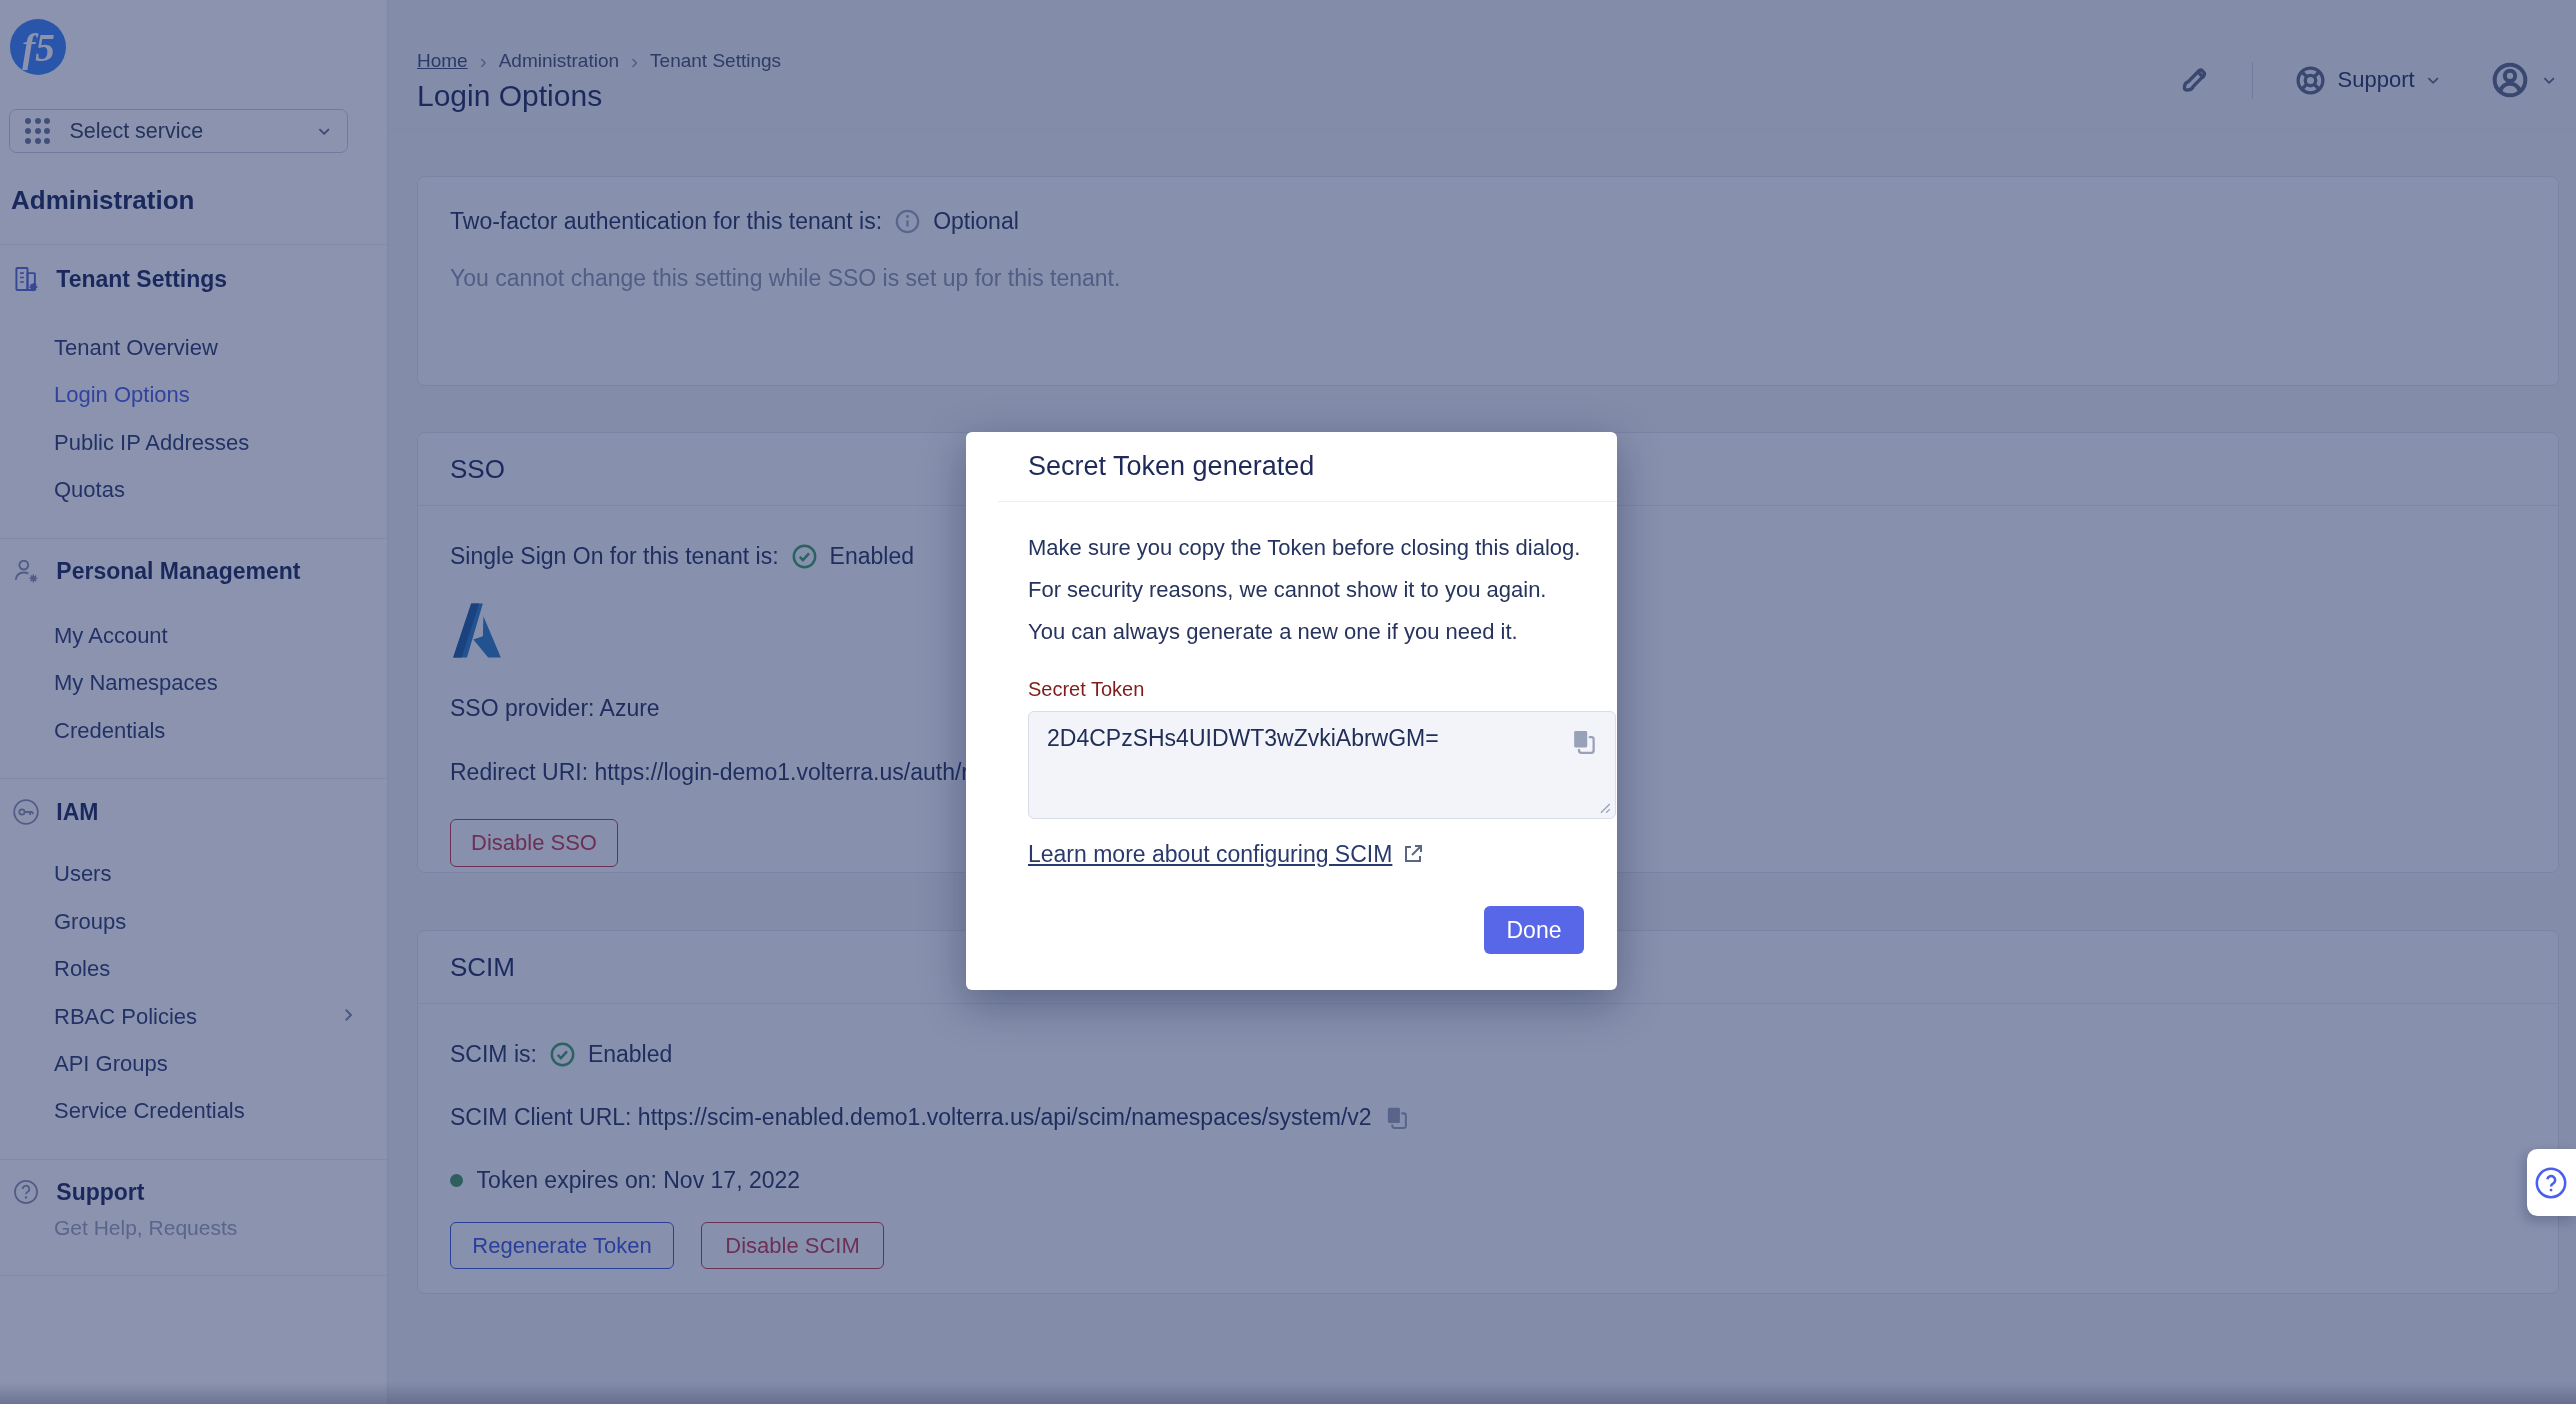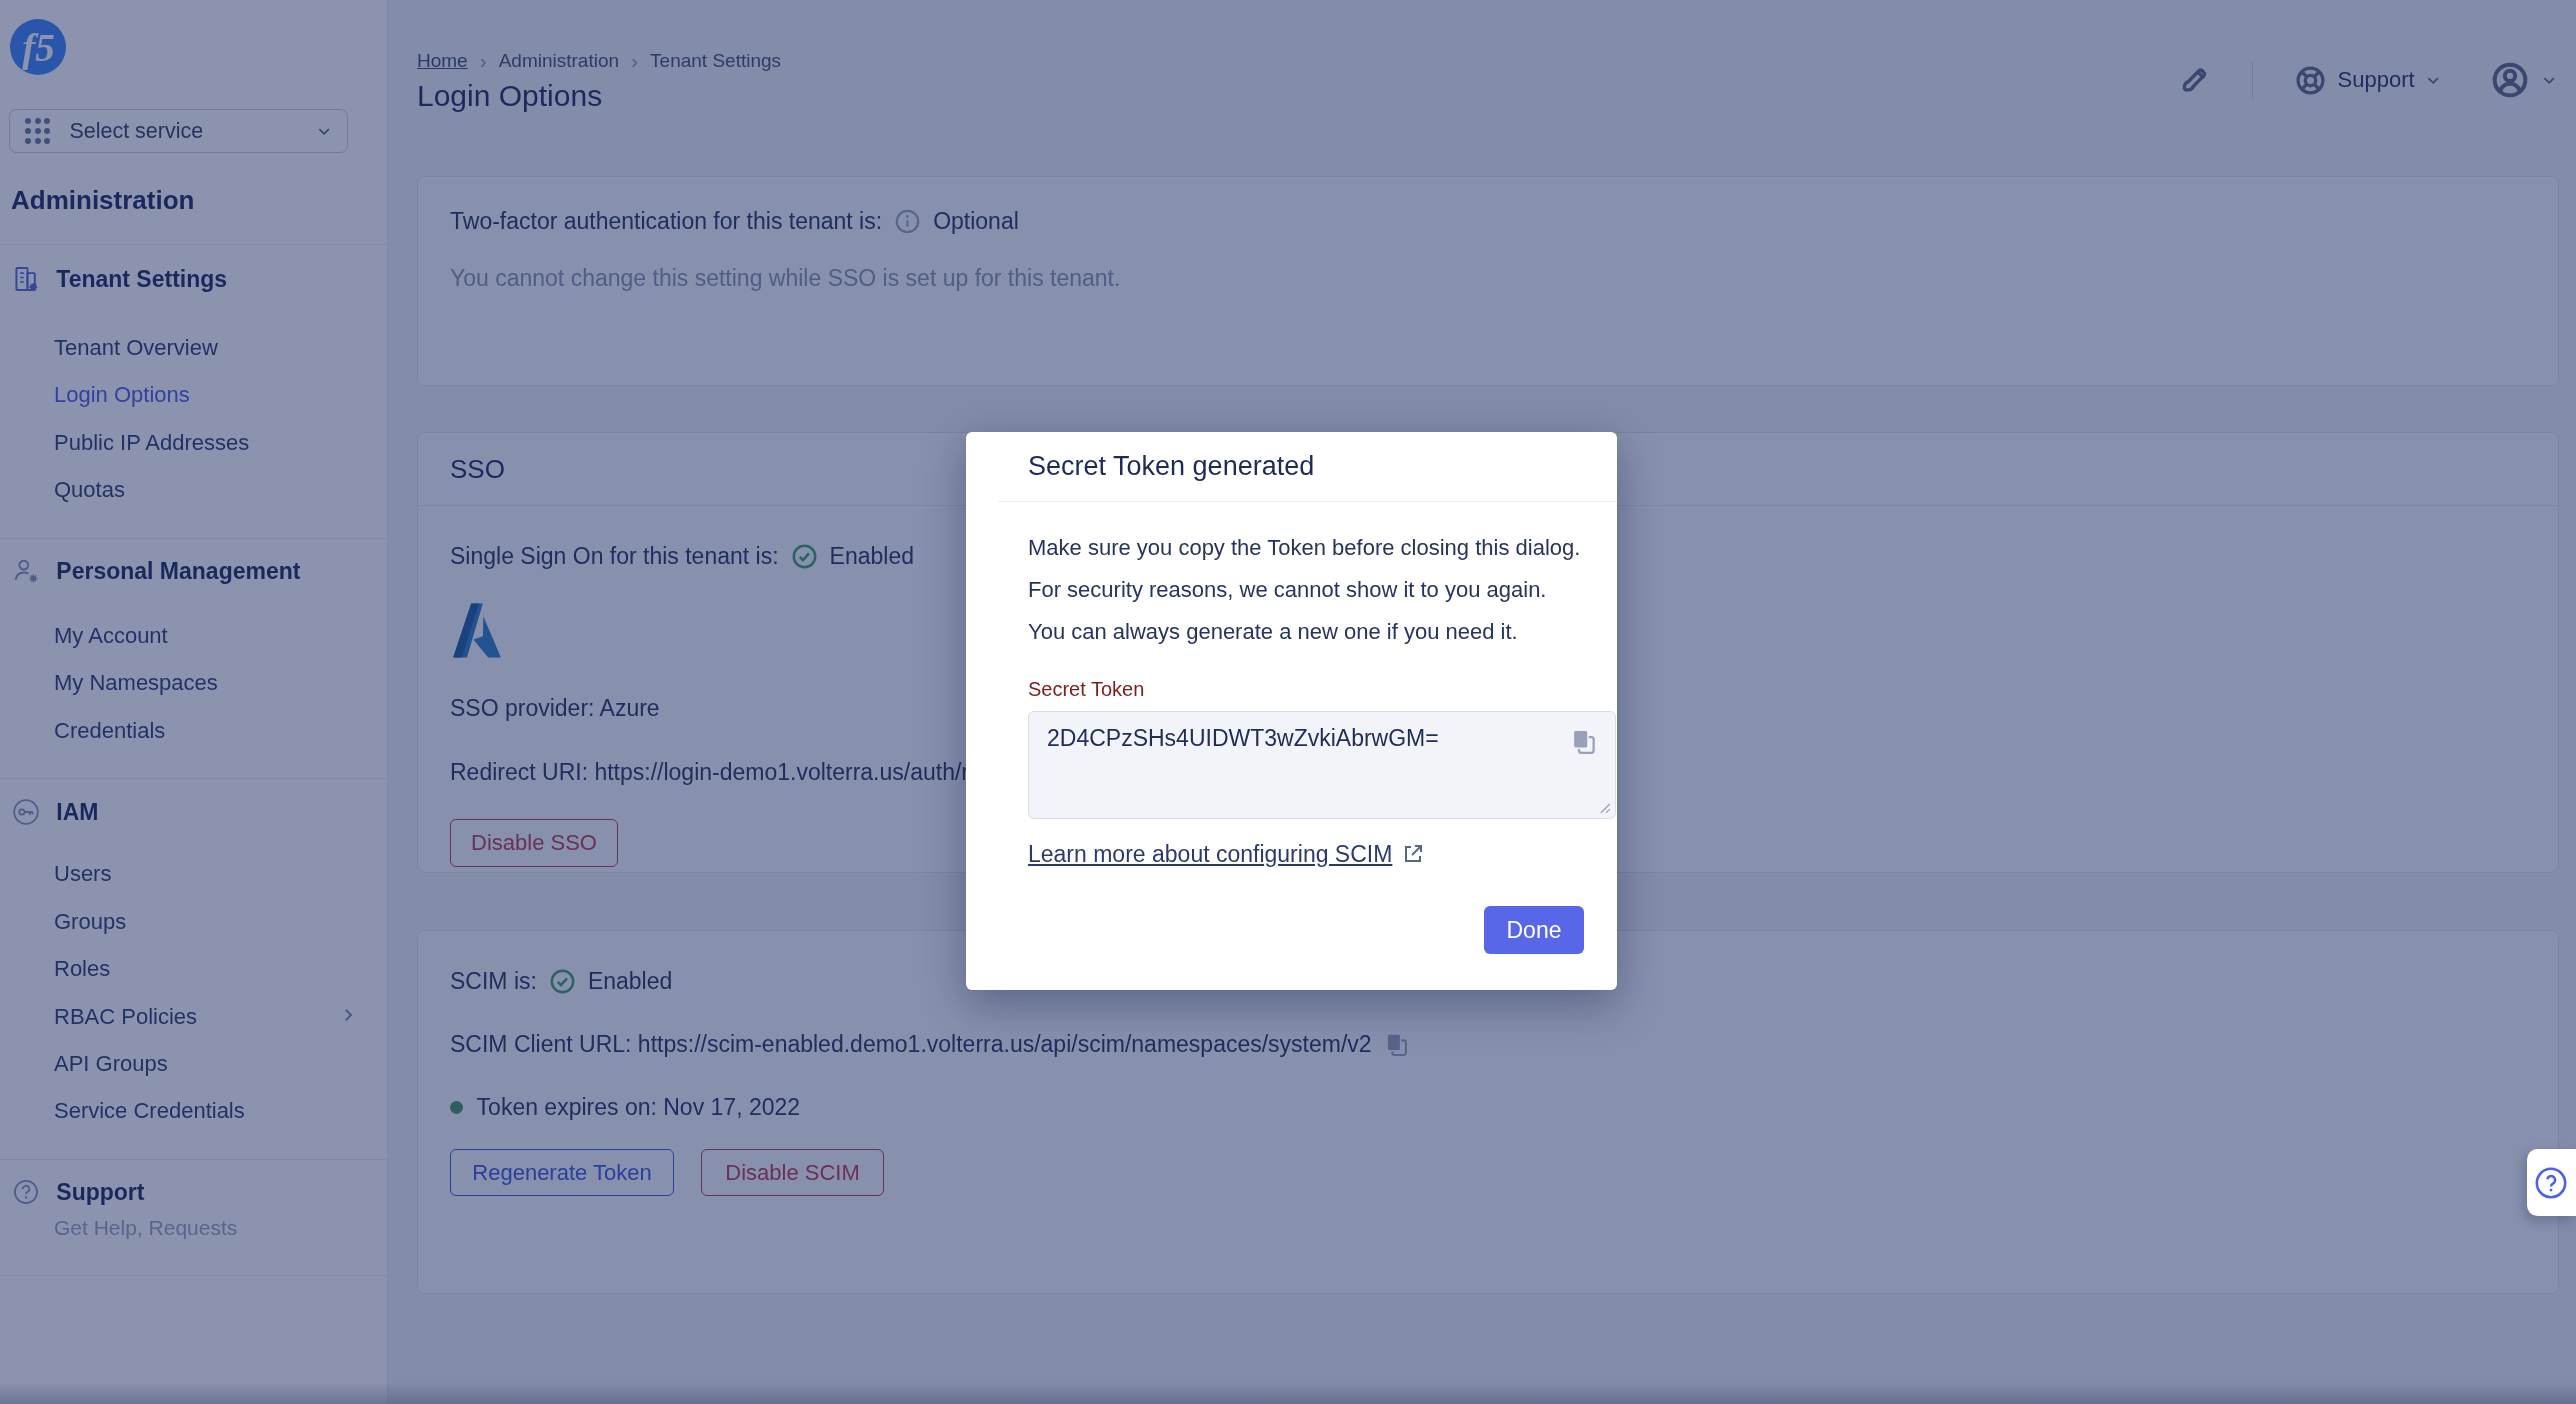--- a/index.html
+++ b/index.html
@@ -292,20 +292,21 @@
           <polygon points="40,4 55,4 22,106 6,106" fill="#1d5c9f"></polygon>
           <polygon points="63,28 96,106 72,106 44,72 62,66" fill="#2f7cc4"></polygon>
         </svg>
         <div class="row" style="margin-top:34px">SSO provider: Azure</div>
         <div class="row" style="margin-top:37px">Redirect URI: https://login-demo1.volterra.us/auth/rea</div>
         <button class="btn btn-danger" style="margin-top:33px; width:168px; height:48px;">Disable SSO</button>
       </div>
     </section>
 
     <section class="card" style="top:892px; height:364px;">
+      <div class="card-title">SCIM</div>
       <div class="card-body">
         <div class="row" style="margin-top:37px">
           <span>SCIM is:</span>
           <svg class="ico-inline" width="27" height="27" viewBox="0 0 24 24" fill="none" stroke="#3f9e63" stroke-width="2.2">
             <circle cx="12" cy="12" r="9.5"></circle>
               <path d="M7.8 12.4l2.8 2.8 5.4-6"></path>
           </svg>
           <span>Enabled</span>
         </div>
         <div class="row" style="margin-top:36px">

